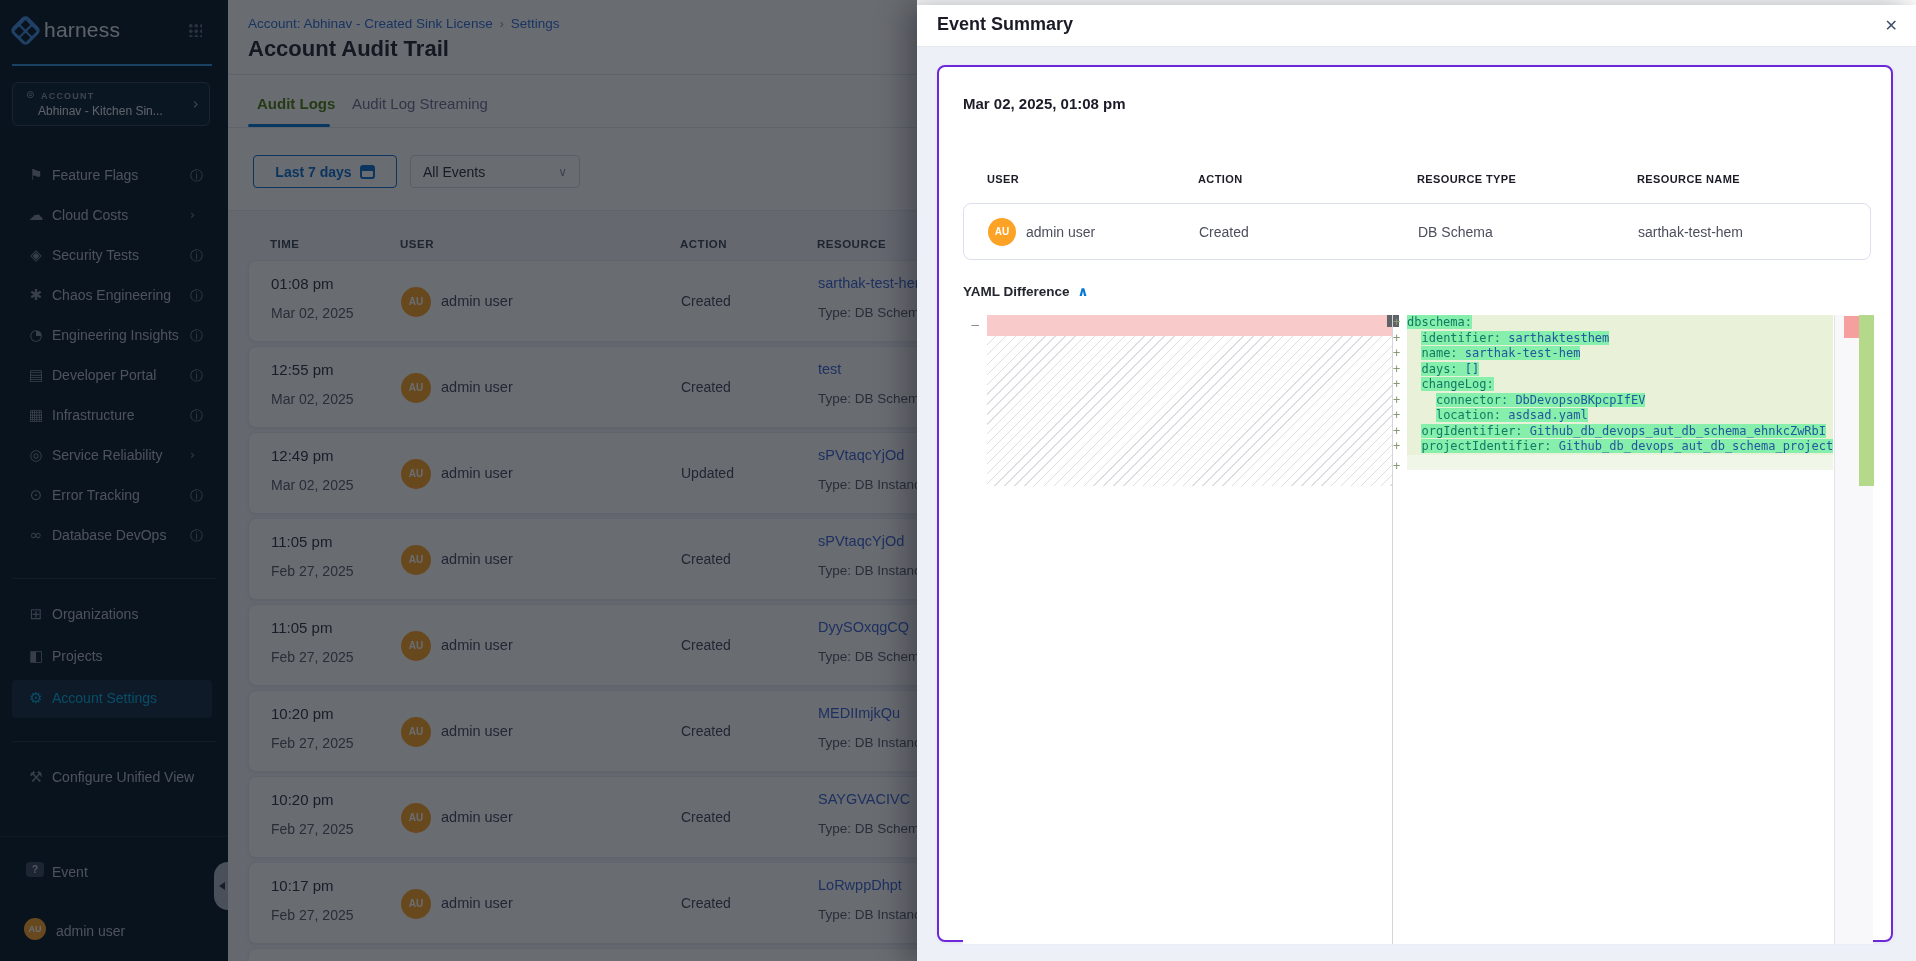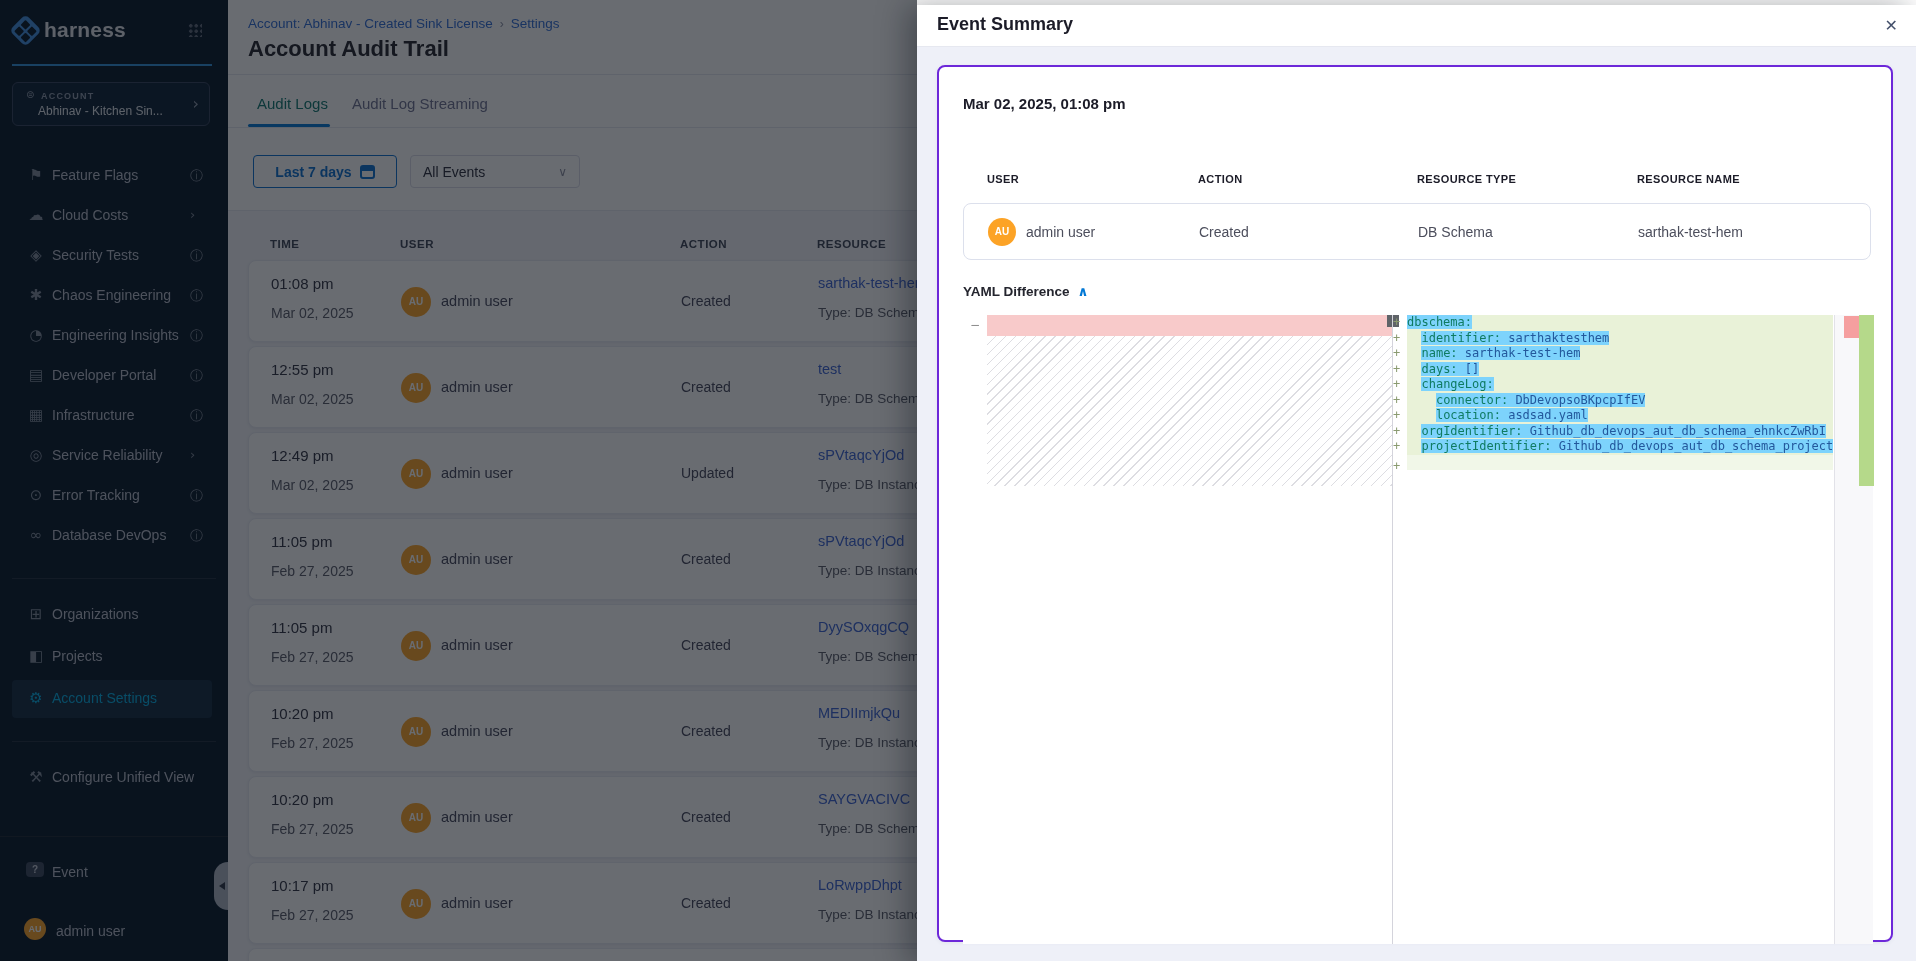--- a/index.html
+++ b/index.html
@@ -7,21 +7,21 @@
     font-family:"Liberation Sans", sans-serif; }
   .u-ico { font-family:"DejaVu Sans", sans-serif; font-style:normal; }
 
   
   #sidebar { position:absolute; left:0; top:0; width:228px; height:961px; background:#041527; z-index:1; }
   .logo-row { position:absolute; left:14px; top:16px; width:200px; height:32px; }
   .logo-mark { position:absolute; left:0; top:3px; width:23px; height:23px; background:#3f8fe0;
     border-radius:5px; transform:rotate(45deg); display:grid; grid-template-columns:7px 7px;
     grid-template-rows:7px 7px; gap:2px; place-content:center; }
   .logo-mark i { background:#041527; border-radius:1px; }
-  .logo-text { position:absolute; left:30px; top:2px; font-size:21px; font-weight:700; color:#dfe3e8; letter-spacing:.2px; }
+  .logo-text { position:absolute; left:30px; top:2px; font-size:21px; font-weight:400; color:#dfe3e8; letter-spacing:.2px; }
   .grid-icon { position:absolute; right:12px; top:7px; width:14px; height:14px;
     background-image:radial-gradient(circle, #5c6878 1.5px, transparent 1.7px);
     background-size:5.5px 5.5px; background-position:0 0; }
   .blue-line { position:absolute; left:12px; right:16px; top:64px; height:2px; background:#2e8fd8; }
   .account-box { position:absolute; left:12px; top:82px; width:198px; height:44px;
     border:1px solid #33415a; border-radius:6px; background:#0a1e33; }
   .account-label { position:absolute; left:28px; top:8px; font-size:9px; font-weight:700;
     letter-spacing:1.2px; color:#8b97a9; }
   .account-badge { position:absolute; left:13px; top:6px; font-size:10px; color:#8b97a9; }
   .account-name { position:absolute; left:25px; top:21px; font-size:12px; color:#dfe4ea; }
@@ -48,21 +48,21 @@
     border-top:4px solid transparent; border-bottom:4px solid transparent; border-right:6px solid #2c3442; }
 
   
   #main { position:absolute; left:228px; top:0; width:1688px; height:961px; background:#fff; z-index:1; }
   .breadcrumb { position:absolute; left:20px; top:16px; font-size:13.5px; }
   .breadcrumb a { color:#2f6cd6; text-decoration:none; cursor:pointer; }
   .breadcrumb .sep { color:#8a8fa3; margin:0 7px; font-size:12px; }
   .page-title { position:absolute; left:20px; top:36px; font-size:22px; font-weight:700; color:#22222a; }
   .hline { position:absolute; left:0; right:0; height:1px; background:#e4e6ee; }
   .tab { position:absolute; top:95px; font-size:15px; color:#6e7191; cursor:pointer; }
-  .tab.active { color:#0f766e; font-weight:400; }
+  .tab.active { color:#4d7c0f; font-weight:700; }
   .tab-underline { position:absolute; left:20px; top:124px; width:82px; height:3px; background:#0278d5; border-radius:2px; }
   .date-btn { position:absolute; left:25px; top:155px; width:144px; height:33px; border:1px solid #0a6fd0;
     border-radius:4px; background:#fff; color:#0a6fd0; font-size:14px; font-weight:600;
     display:flex; align-items:center; justify-content:center; gap:8px; cursor:pointer; }
   .cal-icon { display:inline-block; width:15px; height:14px; border:2px solid #0a6fd0; border-radius:3px;
     background:linear-gradient(#0a6fd0 0 4px, transparent 4px); }
   .select-box { position:absolute; left:182px; top:155px; width:170px; height:33px; border:1px solid #d9dbe7;
     border-radius:4px; background:#fff; font-size:14px; color:#2a2c3a; display:flex; align-items:center;
     padding:0 12px; justify-content:space-between; cursor:pointer; }
   .select-box .chev { color:#8a8d9f; font-size:12px; }
@@ -114,21 +114,21 @@
   .d-left { position:absolute; left:24px; top:0; width:405px; height:629px; }
   .d-removed { position:absolute; left:0; top:0; right:0; height:21px; background:#f8caca; }
   .d-hatch { position:absolute; left:0; top:21px; right:0; height:150px;
     background:repeating-linear-gradient(135deg, #ffffff 0px, #ffffff 6px, #dddde2 6px, #dddde2 7px); }
   .d-divider { position:absolute; left:429px; top:0; width:1px; height:629px; background:#d4d4dc; }
   .d-thumb { position:absolute; left:424px; top:0; width:12px; height:12px; background:#5f6368; }
   .d-right { position:absolute; left:430px; top:0; width:440px; height:629px; overflow:hidden; }
   .d-line { position:relative; height:15.5px; line-height:15.5px; white-space:pre; overflow:hidden; }
   .d-line .plus { display:inline-block; width:14px; color:#8a9a70; }
   .d-line .linebg { background:#e9f2d8; display:inline-block; min-width:426px; height:15.5px; }
-  .d-line .word { background:#7dd3fc; }
+  .d-line .word { background:#86efac; }
   .d-key { color:#0f7b62; }
   .d-val { color:#23589c; }
   .d-line.empty .linebg { background:#f1f7e8; }
   .d-overview { position:absolute; left:871px; top:0; width:39px; height:629px; background:#f8f8fa;
     border-left:1px solid #e2e2e8; }
   .d-ov-red { position:absolute; left:9px; top:1px; width:15px; height:22px; background:#f59f9f; }
   .d-ov-green { position:absolute; left:24px; top:0; width:15px; height:171px; background:#b5d98a; }
 </style>
 </head>
 <body>

